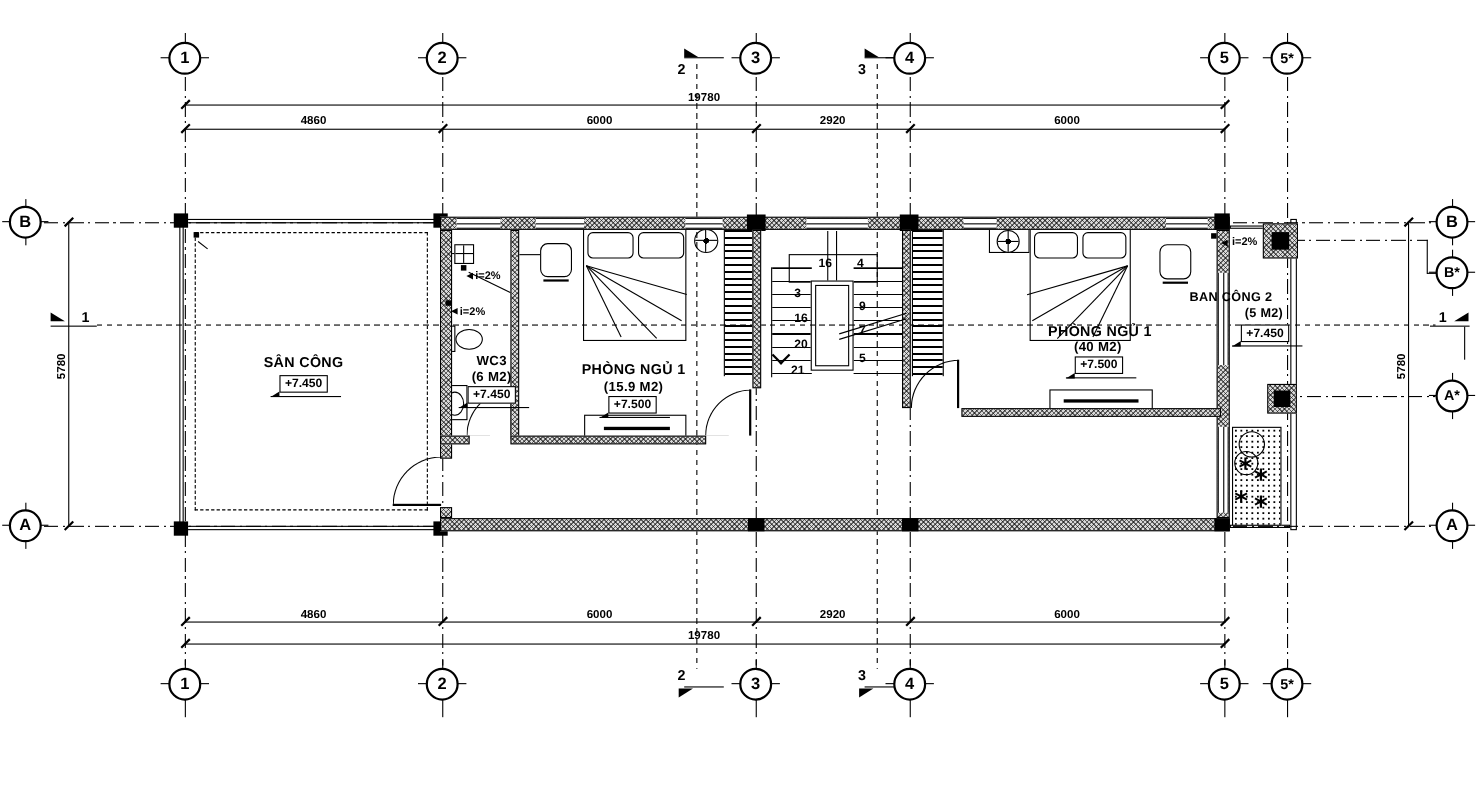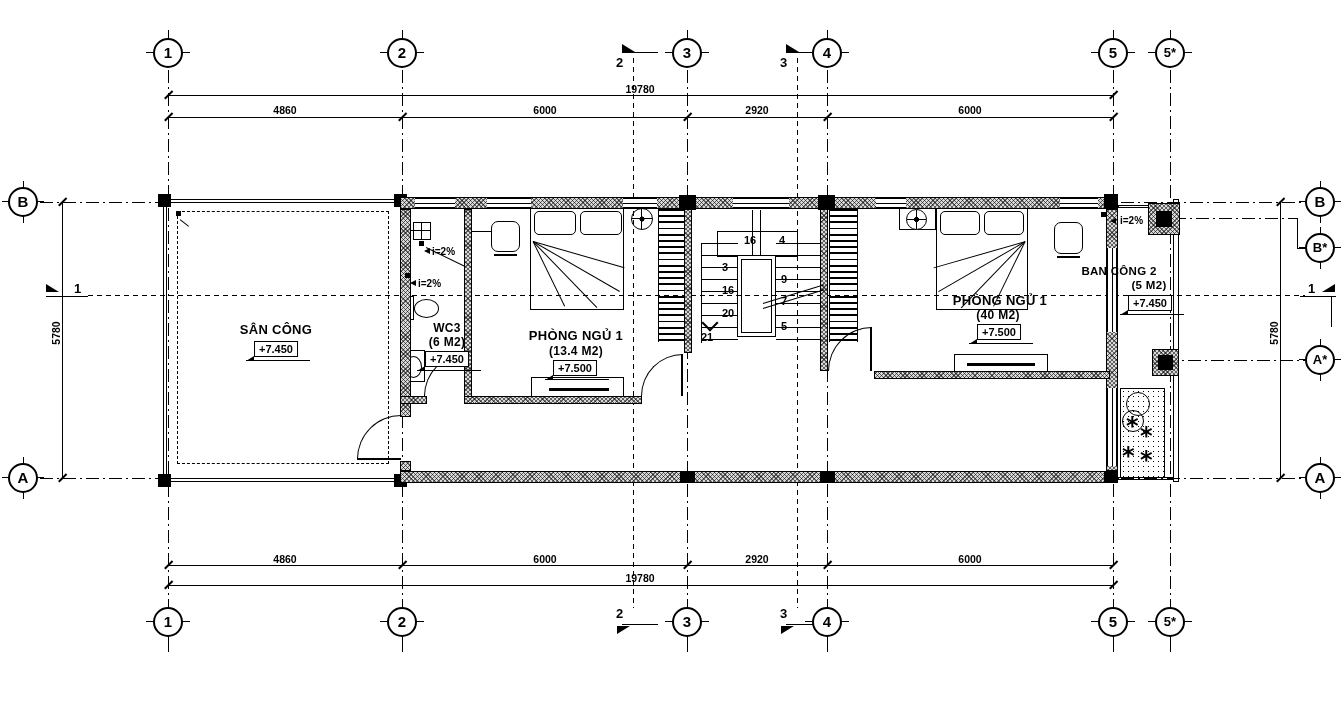--- a/index.html
+++ b/index.html
@@ -283,21 +283,21 @@
   <div class="fold" style="left:533px;top:241px;width:72px;transform:rotate(64deg)"></div>
   <div class="hline" style="left:472px;top:231px;width:19px;z-index:2"></div>
   <div class="furn" style="left:491px;top:221px;width:29px;height:31px;border-radius:7px"></div>
   <div class="hline" style="left:494px;top:254px;width:23px;height:2px;z-index:2"></div>
   <div class="fan" style="left:631px;top:208px;width:22px;height:22px"></div>
   <div class="furn" style="left:531px;top:377px;width:93px;height:23px"></div>
   <div class="blk" style="left:549px;top:388px;width:60px;height:3px;z-index:2"></div>
   <div class="leaf" style="left:681px;top:354px;width:2px;height:42px"></div>
   <div class="arc" style="left:641px;top:354px;width:42px;height:42px"></div>
   <div class="lbl" style="left:576px;top:328px">PHÒNG NGỦ 1</div>
-  <div class="lbl md" style="left:576px;top:344px">(13.4 M2)</div>
+  <div class="lbl md" style="left:576px;top:344px">(15.9 M2)</div>
   <div class="lvl" style="left:575px;top:360px">+7.500</div>
 
   <div class="leaf" style="left:357px;top:458px;width:44px;height:2px"></div>
   <div class="arc" style="left:357px;top:415px;width:44px;height:44px"></div>
 
   <div class="wall" style="left:684px;top:209px;width:8px;height:144px"></div>
   <div class="wall" style="left:820px;top:209px;width:8px;height:162px"></div>
   <div class="rungs" style="left:658px;top:209px;width:27px;height:133px"></div>
   <div class="rungs" style="left:829px;top:209px;width:29px;height:133px"></div>
   <div class="vline" style="left:752px;top:210px;height:46px;z-index:2"></div>
@@ -311,21 +311,21 @@
   <div class="hline" style="left:763px;top:308px;width:64px;height:1.4px;transform:rotate(-17deg);transform-origin:0 50%;z-index:4"></div>
   <div class="chev" style="left:704px;top:317px"></div>
   <div class="stair-num" style="left:744px;top:234px">16</div>
   <div class="stair-num" style="left:779px;top:234px">4</div>
   <div class="stair-num" style="left:722px;top:261px">3</div>
   <div class="stair-num" style="left:781px;top:273px">9</div>
   <div class="stair-num" style="left:722px;top:284px">16</div>
   <div class="stair-num" style="left:781px;top:295px">7</div>
   <div class="stair-num" style="left:722px;top:307px">20</div>
   <div class="stair-num" style="left:781px;top:320px">5</div>
-  <div class="stair-num" style="left:701px;top:331px">21</div>
+  <div class="stair-num" style="left:719px;top:331px">21</div>
 
   <div class="wall" style="left:874px;top:371px;width:236px;height:8px"></div>
   <div class="leaf" style="left:870px;top:327px;width:2px;height:44px"></div>
   <div class="arc" style="left:828px;top:327px;width:44px;height:44px"></div>
   <div class="furn" style="left:899px;top:207px;width:37px;height:23px"></div>
   <div class="fan" style="left:906px;top:209px;width:21px;height:21px"></div>
   <div class="bed" style="left:936px;top:207px;width:92px;height:103px"></div>
   <div class="pillow" style="left:940px;top:211px;width:40px;height:24px"></div>
   <div class="pillow" style="left:984px;top:211px;width:40px;height:24px"></div>
   <div class="fold" style="left:1025px;top:241px;width:95px;transform:rotate(164deg)"></div>

